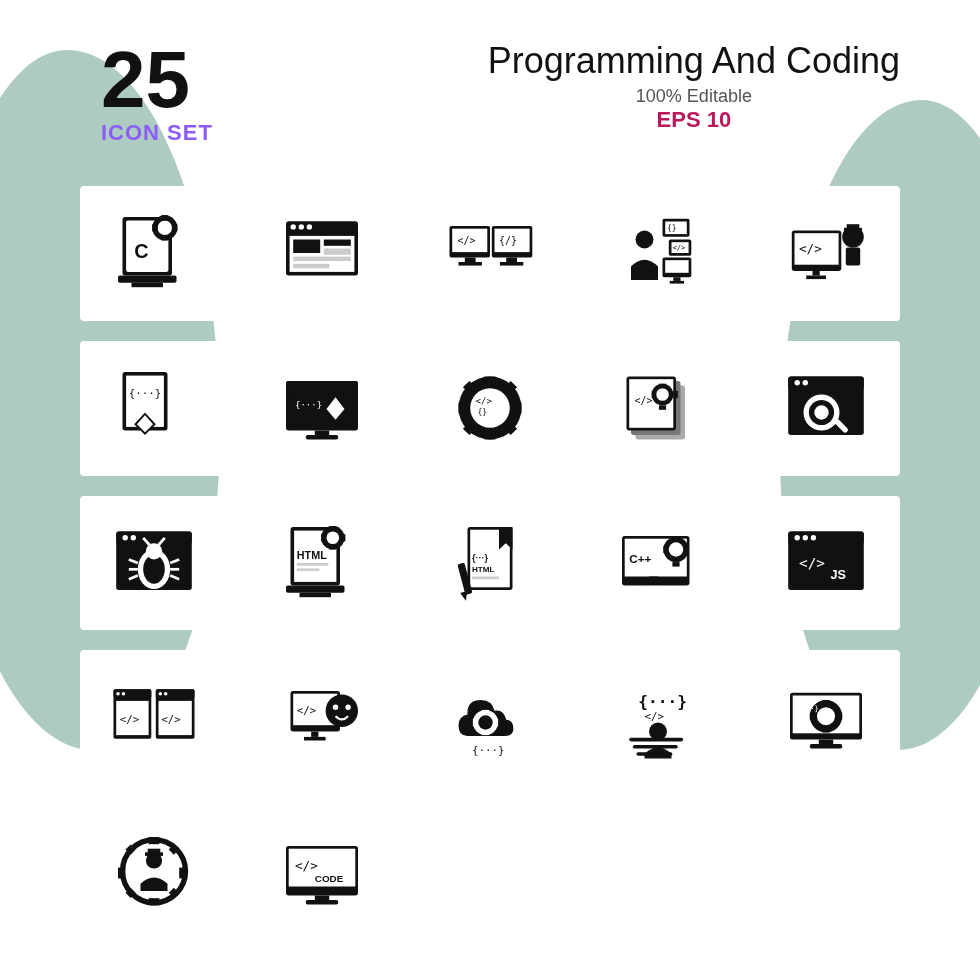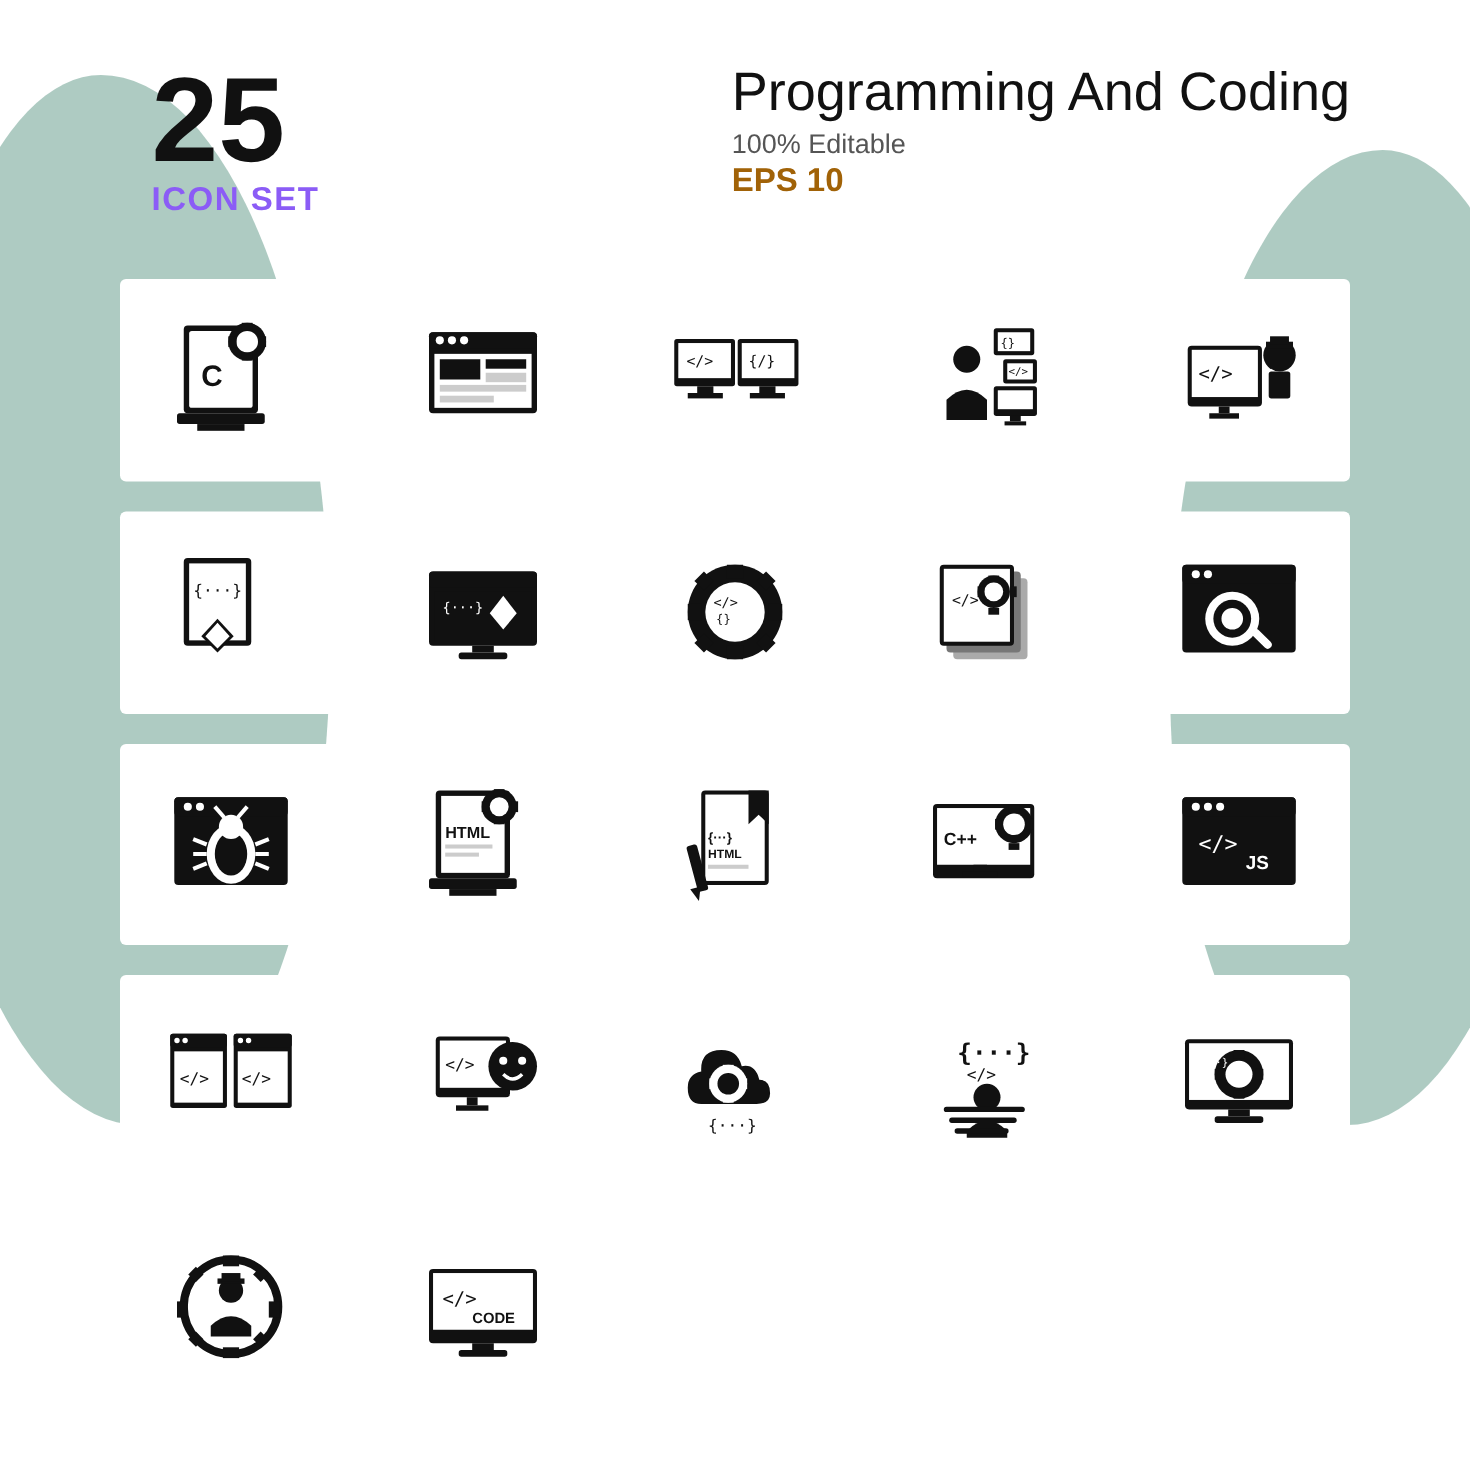--- a/index.html
+++ b/index.html
@@ -69,39 +69,39 @@
     }
 
     .header-icon-set {
       font-size: 22px;
       font-weight: 700;
       color: #8b5cf6;
       letter-spacing: 1px;
     }
 
     .header-right {
-      text-align: left;
+      text-align: center;
     }
 
     .header-title {
       font-size: 36px;
       font-weight: 400;
       color: #111;
       margin-bottom: 4px;
     }
 
     .header-editable {
       font-size: 18px;
       color: #555;
     }
 
     .header-eps {
       font-size: 22px;
       font-weight: 700;
-      color: #a16207;
+      color: #be185d;
     }
 
     .icons-grid {
       display: grid;
       grid-template-columns: repeat(5, 1fr);
       grid-template-rows: repeat(5, 1fr);
       gap: 20px;
       flex: 1;
     }
 

